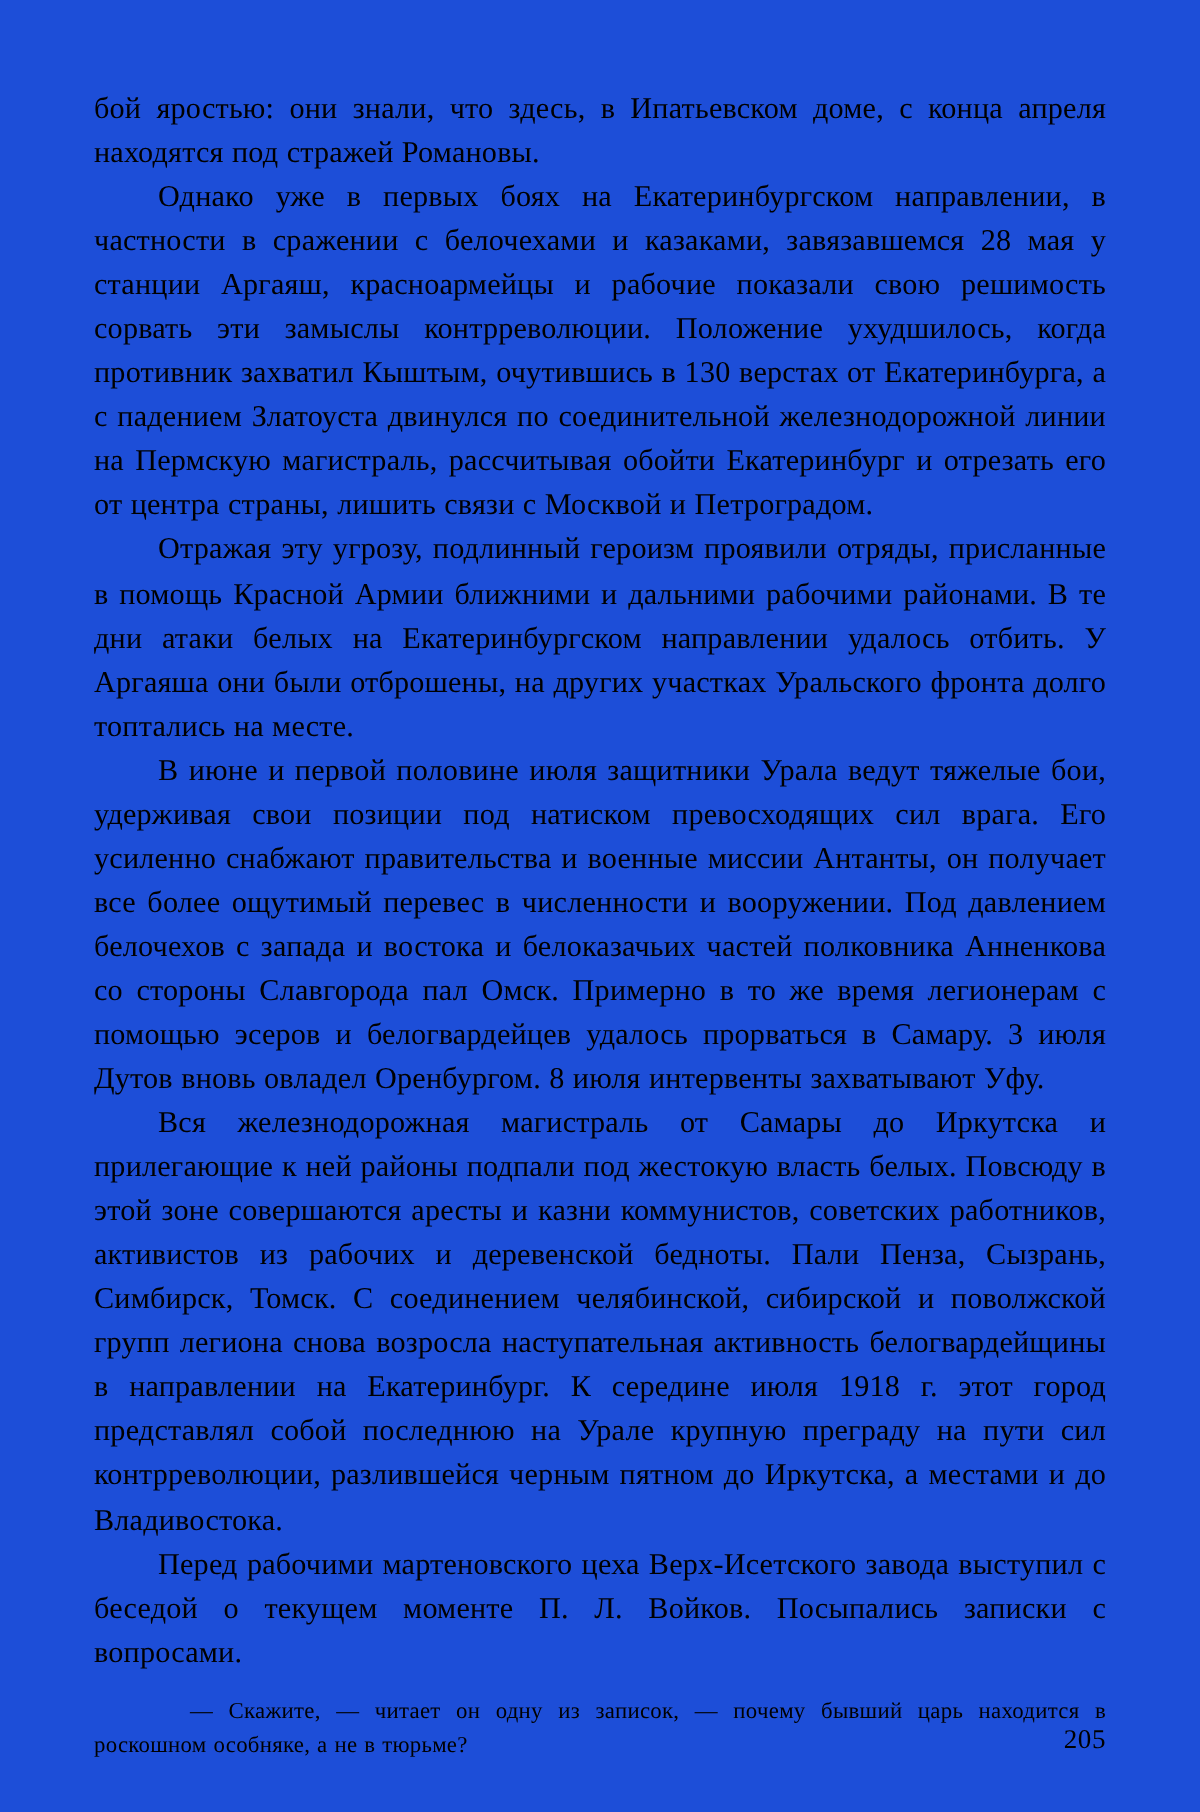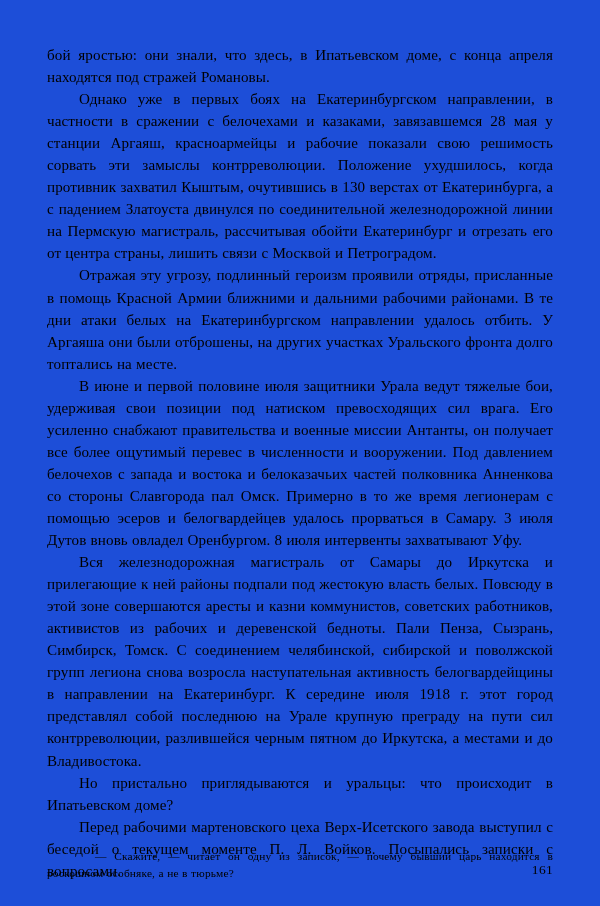--- a/index.html
+++ b/index.html
@@ -73,23 +73,22 @@
 <body>
 
 <div class="page">
 
   <div class="text-block">
     <p class="para no-indent">бой яростью: они знали, что здесь, в Ипатьевском доме, с конца апреля находятся под стражей Романовы.</p>
     <p class="para">Однако уже в первых боях на Екатеринбургском направлении, в частности в сражении с белочехами и казаками, завязавшемся 28 мая у станции Аргаяш, красноармейцы и рабочие показали свою решимость сорвать эти замыслы контрреволюции. Положение ухудшилось, когда противник захватил Кыштым, очутившись в 130 верстах от Екатеринбурга, а с падением Златоуста двинулся по соединительной железнодорожной линии на Пермскую маги­страль, рассчитывая обойти Екатеринбург и отрезать его от центра страны, лишить связи с Москвой и Петроградом.</p>
     <p class="para">Отражая эту угрозу, подлинный героизм проявили отряды, присланные в помощь Красной Армии ближними и дальними рабо­чими районами. В те дни атаки белых на Екатеринбургском направлении удалось отбить. У Аргаяша они были отброшены, на других участках Уральского фронта долго топтались на месте.</p>
     <p class="para">В июне и первой половине июля защитники Урала ведут тяже­лые бои, удерживая свои позиции под натиском превосходящих сил врага. Его усиленно снабжают правительства и военные мис­сии Антанты, он получает все более ощутимый перевес в числен­ности и вооружении. Под давлением белочехов с запада и востока и белоказачьих частей полковника Анненкова со стороны Славго­рода пал Омск. Примерно в то же время легионерам с помощью эсеров и белогвардейцев удалось прорваться в Самару. 3 июля Дутов вновь овладел Оренбургом. 8 июля интервенты захваты­вают Уфу.</p>
     <p class="para">Вся железнодорожная магистраль от Самары до Иркутска и прилегающие к ней районы подпали под жестокую власть белых. Повсюду в этой зоне совершаются аресты и казни коммунистов, советских работников, активистов из рабочих и деревенской бед­ноты. Пали Пенза, Сызрань, Симбирск, Томск. С соединением челябинской, сибирской и поволжской групп легиона снова воз­росла наступательная активность белогвардейщины в направлении на Екатеринбург. К середине июля 1918 г. этот город представлял собой последнюю на Урале крупную преграду на пути сил контр­революции, разлившейся черным пятном до Иркутска, а местами и до Владивостока.</p>
-    <p class="para">Но пристально приглядываются и уральцы: что происходит в Ипатьевском доме?</p>
     <p class="para">Перед рабочими мартеновского цеха Верх-Исетского завода выступил с беседой о текущем моменте П. Л. Войков. Посыпались записки с вопросами.</p>
   </div>
 
   <div class="footnote-block">
     <p class="footnote">— Скажите, — читает он одну из записок, — почему бывший царь находится в роскошном особняке, а не в тюрьме?</p>
   </div>
 
-  <div class="page-number">161</div>
+  <div class="page-number">205</div>
 
 </div>
 
 </body></html>

